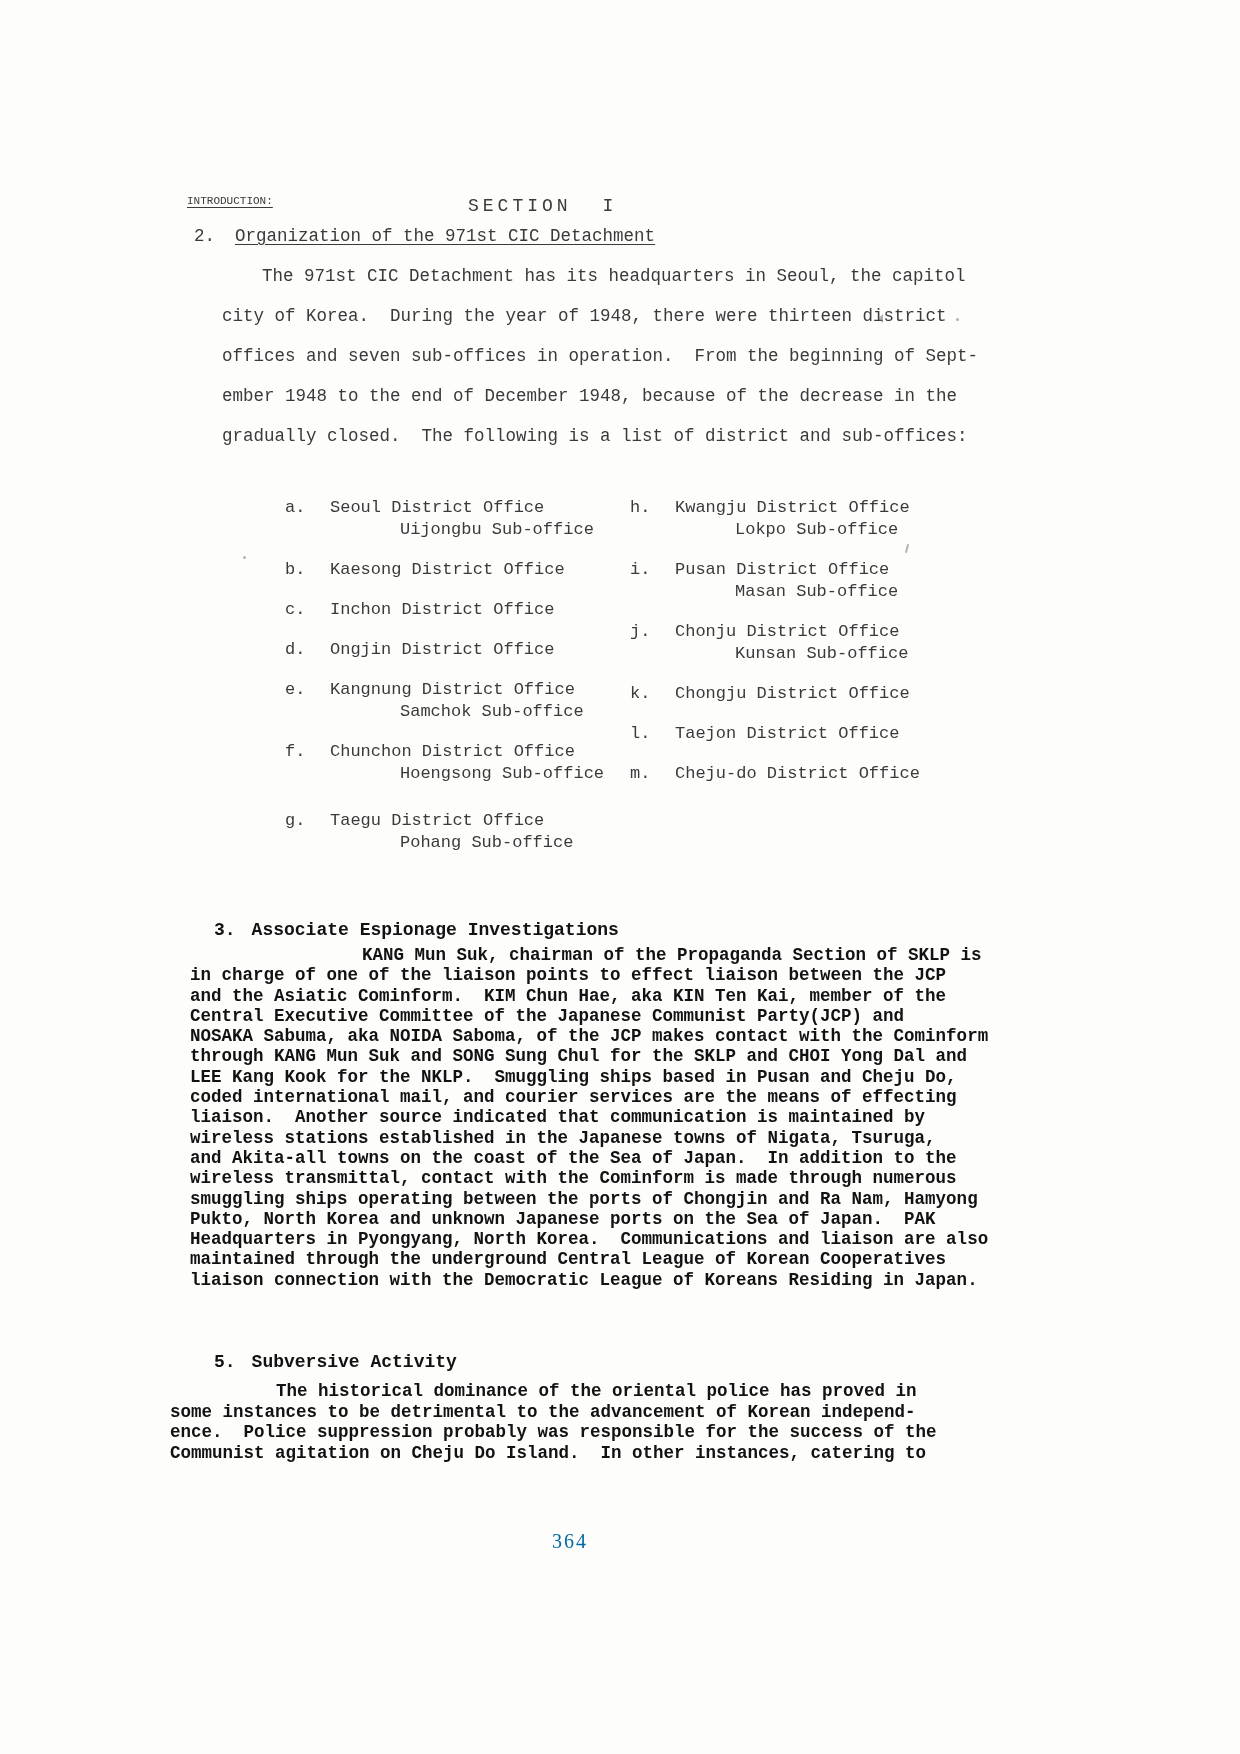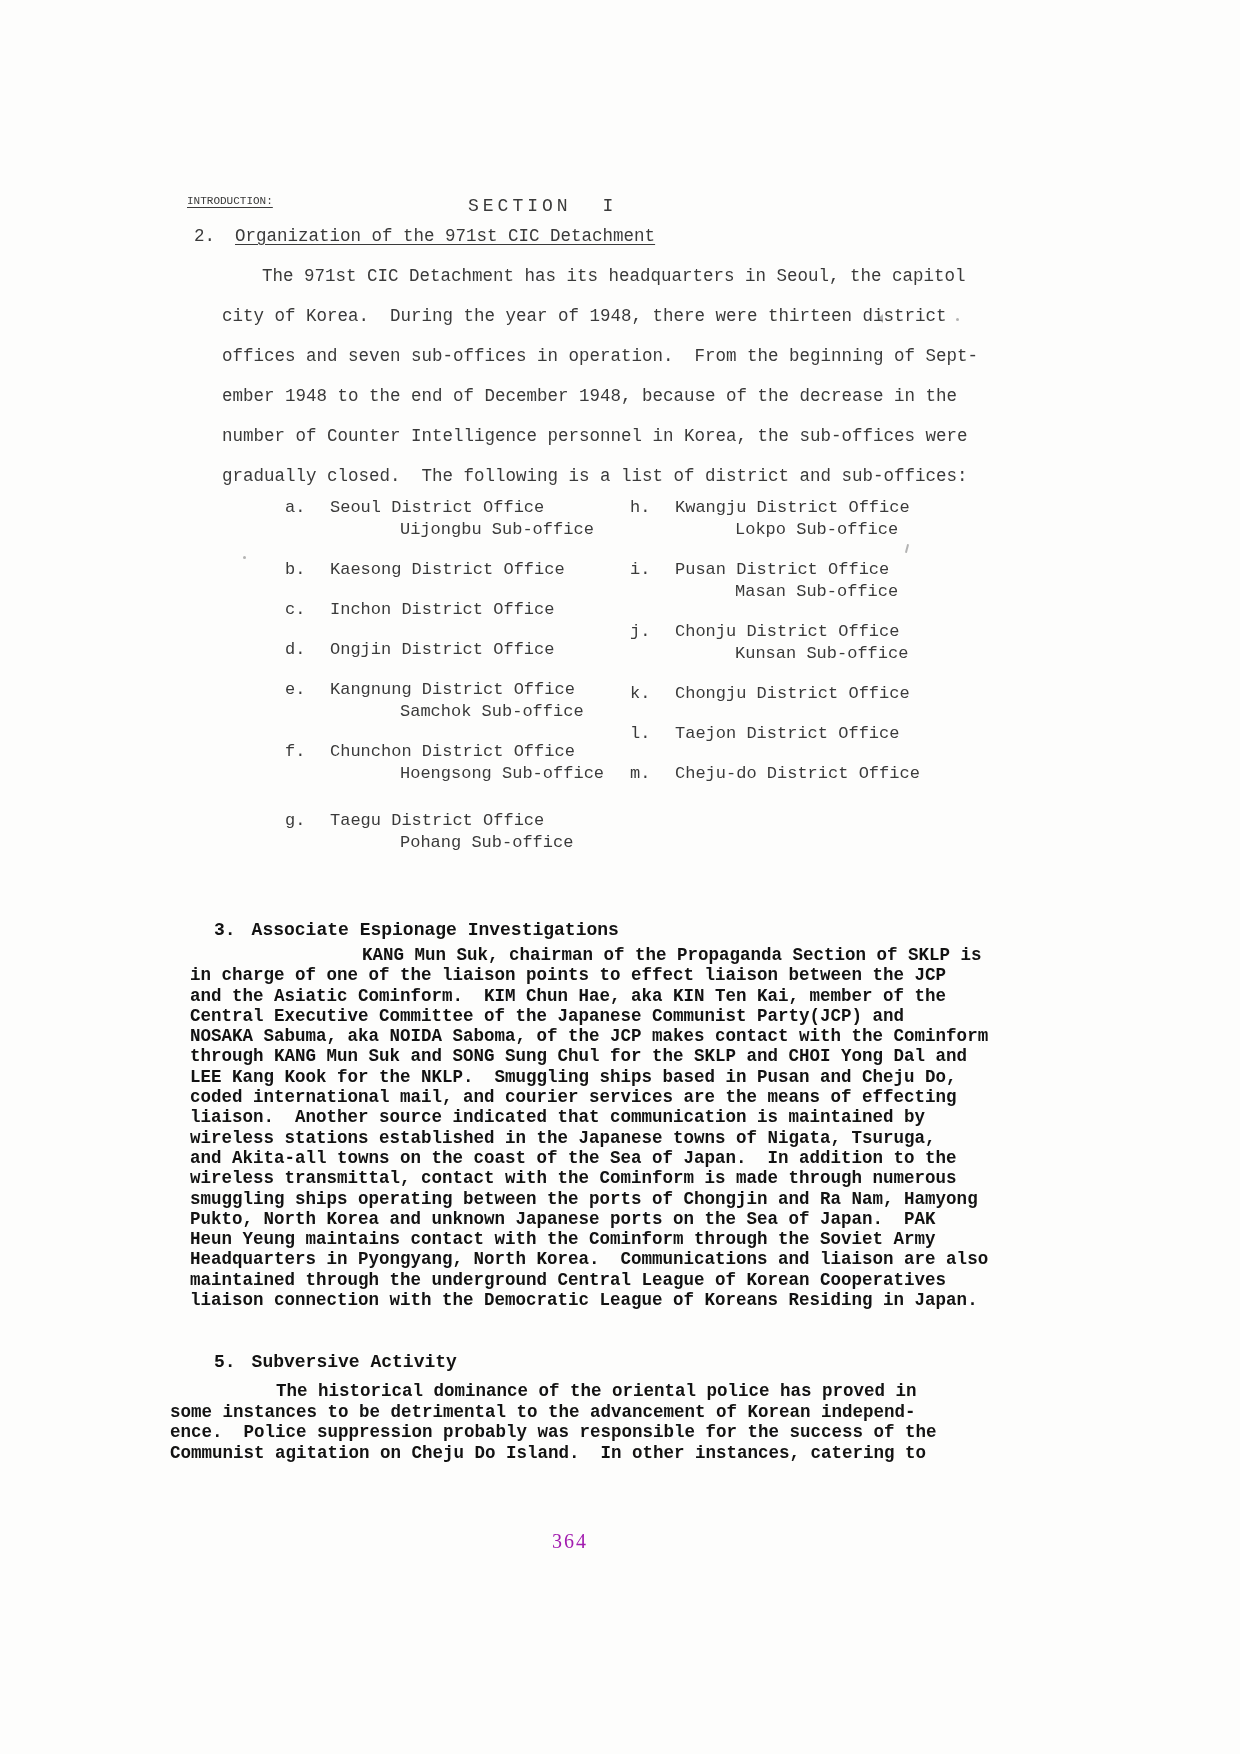--- a/index.html
+++ b/index.html
@@ -47,21 +47,21 @@
   .office-col.right{left:345px;width:390px;}
   .office-item{margin-bottom:18px;}
   .office-item.gap-top{margin-top:25px;}
   .office-item .letter{display:inline-block;width:45px;}
   .suboffice{padding-left:115px;}
   .office-col.right .suboffice{padding-left:105px;}
 
   .page-number{
     position:absolute;top:1530px;left:552px;
     font-family:"Liberation Serif","DejaVu Serif",serif;
-    font-size:20px;color:#a21caf;letter-spacing:2px;
+    font-size:20px;color:#0369a1;letter-spacing:2px;
   }
 
   
   .speck{position:absolute;background:#777;opacity:.55;}
   .speck-a{top:314px;left:878px;width:5px;height:9px;clip-path:polygon(0 50%,100% 0,100% 100%);}
   .speck-b{top:544px;left:906px;width:2px;height:9px;transform:rotate(14deg);}
   .speck-c{top:318px;left:956px;width:3px;height:3px;border-radius:50%;}
   .speck-d{top:556px;left:243px;width:3px;height:3px;border-radius:50%;}
 </style>
 </head>
@@ -75,21 +75,20 @@
 
   <div class="h-line h-org faded">
     <span class="num">2.</span><span class="underlined">Organization of the 971st CIC Detachment</span>
   </div>
 
   <div class="para para-intro faded">
     <div class="line">The 971st CIC Detachment has its headquarters in Seoul, the capitol</div>
     <div class="line">city of Korea.  During the year of 1948, there were thirteen district</div>
     <div class="line">offices and seven sub-offices in operation.  From the beginning of Sept-</div>
     <div class="line">ember 1948 to the end of December 1948, because of the decrease in the</div>
-    <div class="line">number of Counter Intelligence personnel in Korea, the sub-offices were</div>
     <div class="line">gradually closed.  The following is a list of district and sub-offices:</div>
   </div>
 
   <div class="offices faded">
     <div class="office-col left">
       <div class="office-item">
         <span class="letter">a.</span><span>Seoul District Office</span>
         <div class="suboffice">Uijongbu Sub-office</div>
       </div>
       <div class="office-item">
@@ -151,21 +150,20 @@
     <div class="line">NOSAKA Sabuma, aka NOIDA Saboma, of the JCP makes contact with the Cominform</div>
     <div class="line">through KANG Mun Suk and SONG Sung Chul for the SKLP and CHOI Yong Dal and</div>
     <div class="line">LEE Kang Kook for the NKLP.  Smuggling ships based in Pusan and Cheju Do,</div>
     <div class="line">coded international mail, and courier services are the means of effecting</div>
     <div class="line">liaison.  Another source indicated that communication is maintained by</div>
     <div class="line">wireless stations established in the Japanese towns of Nigata, Tsuruga,</div>
     <div class="line">and Akita-all towns on the coast of the Sea of Japan.  In addition to the</div>
     <div class="line">wireless transmittal, contact with the Cominform is made through numerous</div>
     <div class="line">smuggling ships operating between the ports of Chongjin and Ra Nam, Hamyong</div>
     <div class="line">Pukto, North Korea and unknown Japanese ports on the Sea of Japan.  PAK</div>
-    <div class="line">Heun Yeung maintains contact with the Cominform through the Soviet Army</div>
     <div class="line">Headquarters in Pyongyang, North Korea.  Communications and liaison are also</div>
     <div class="line">maintained through the underground Central League of Korean Cooperatives</div>
     <div class="line">liaison connection with the Democratic League of Koreans Residing in Japan.</div>
   </div>
 
   <div class="h-line h-sub inked">
     <span class="num">5.</span><span>Subversive Activity</span>
   </div>
 
   <div class="para para-sub inked">

